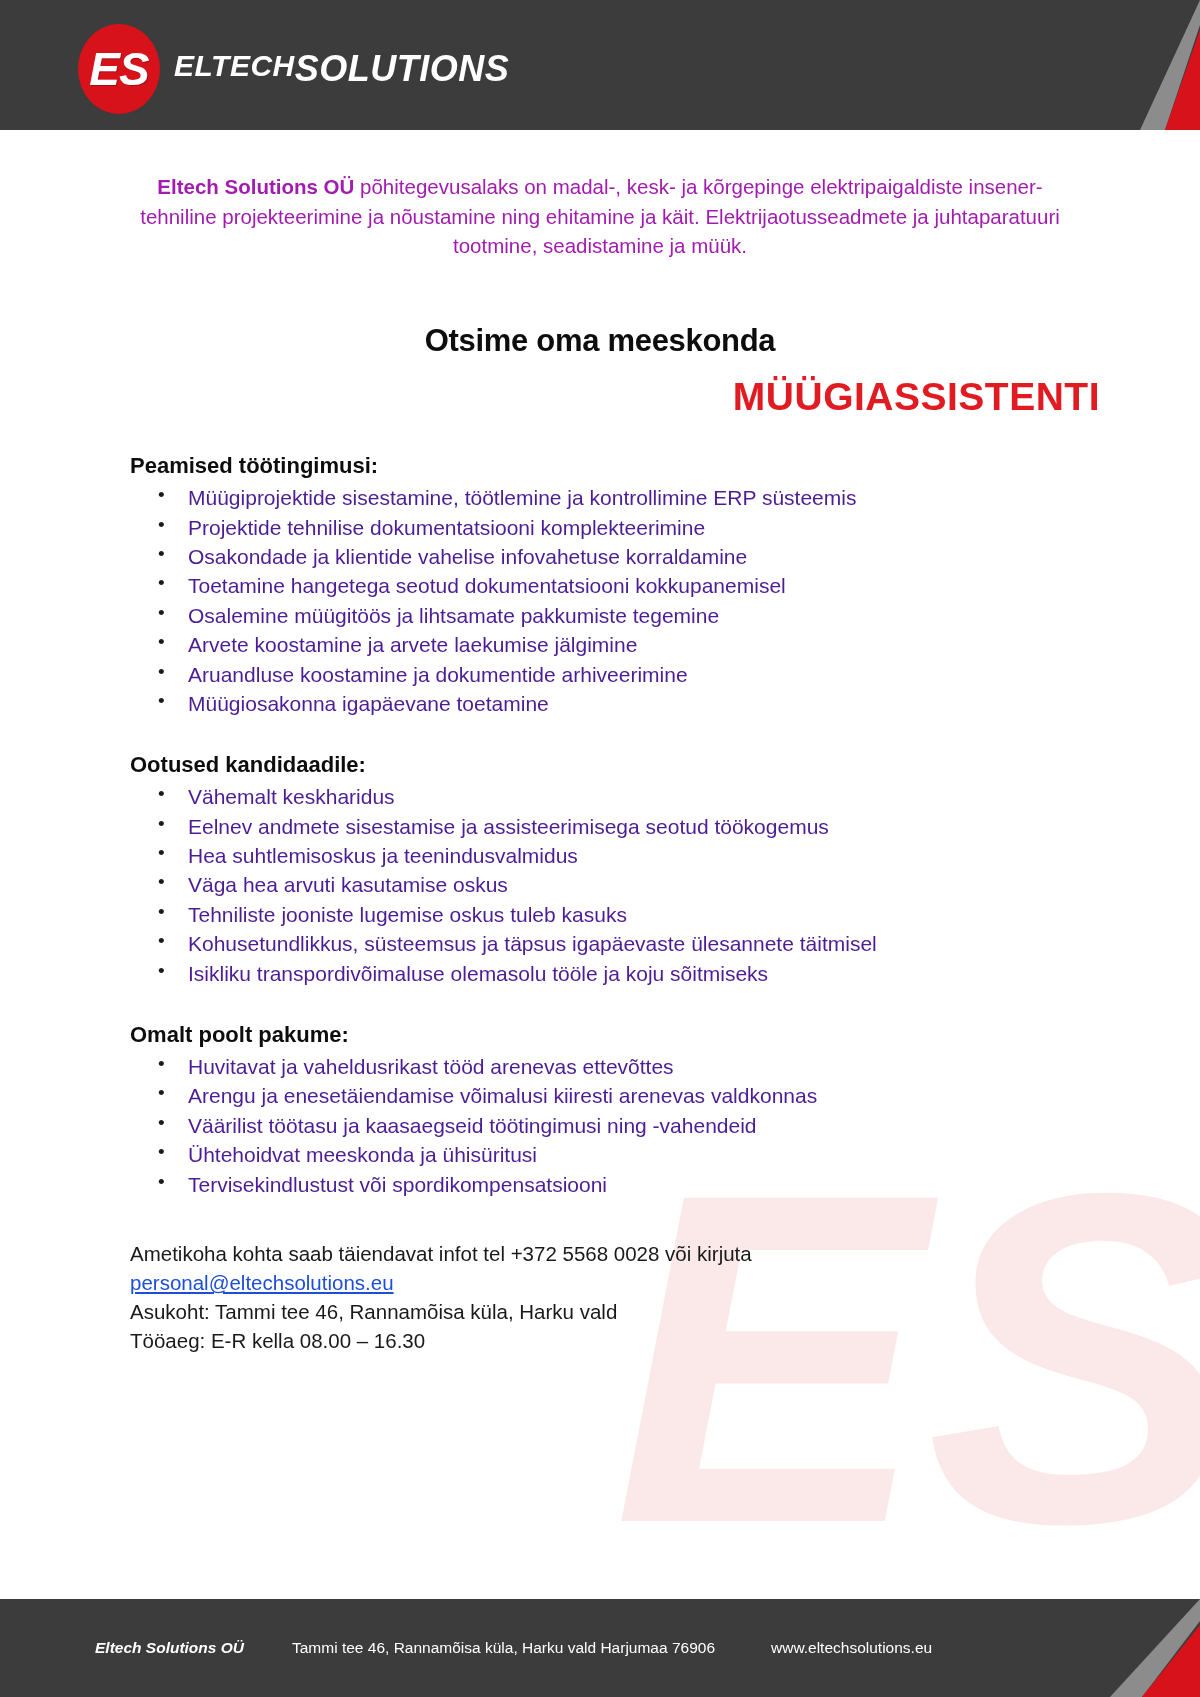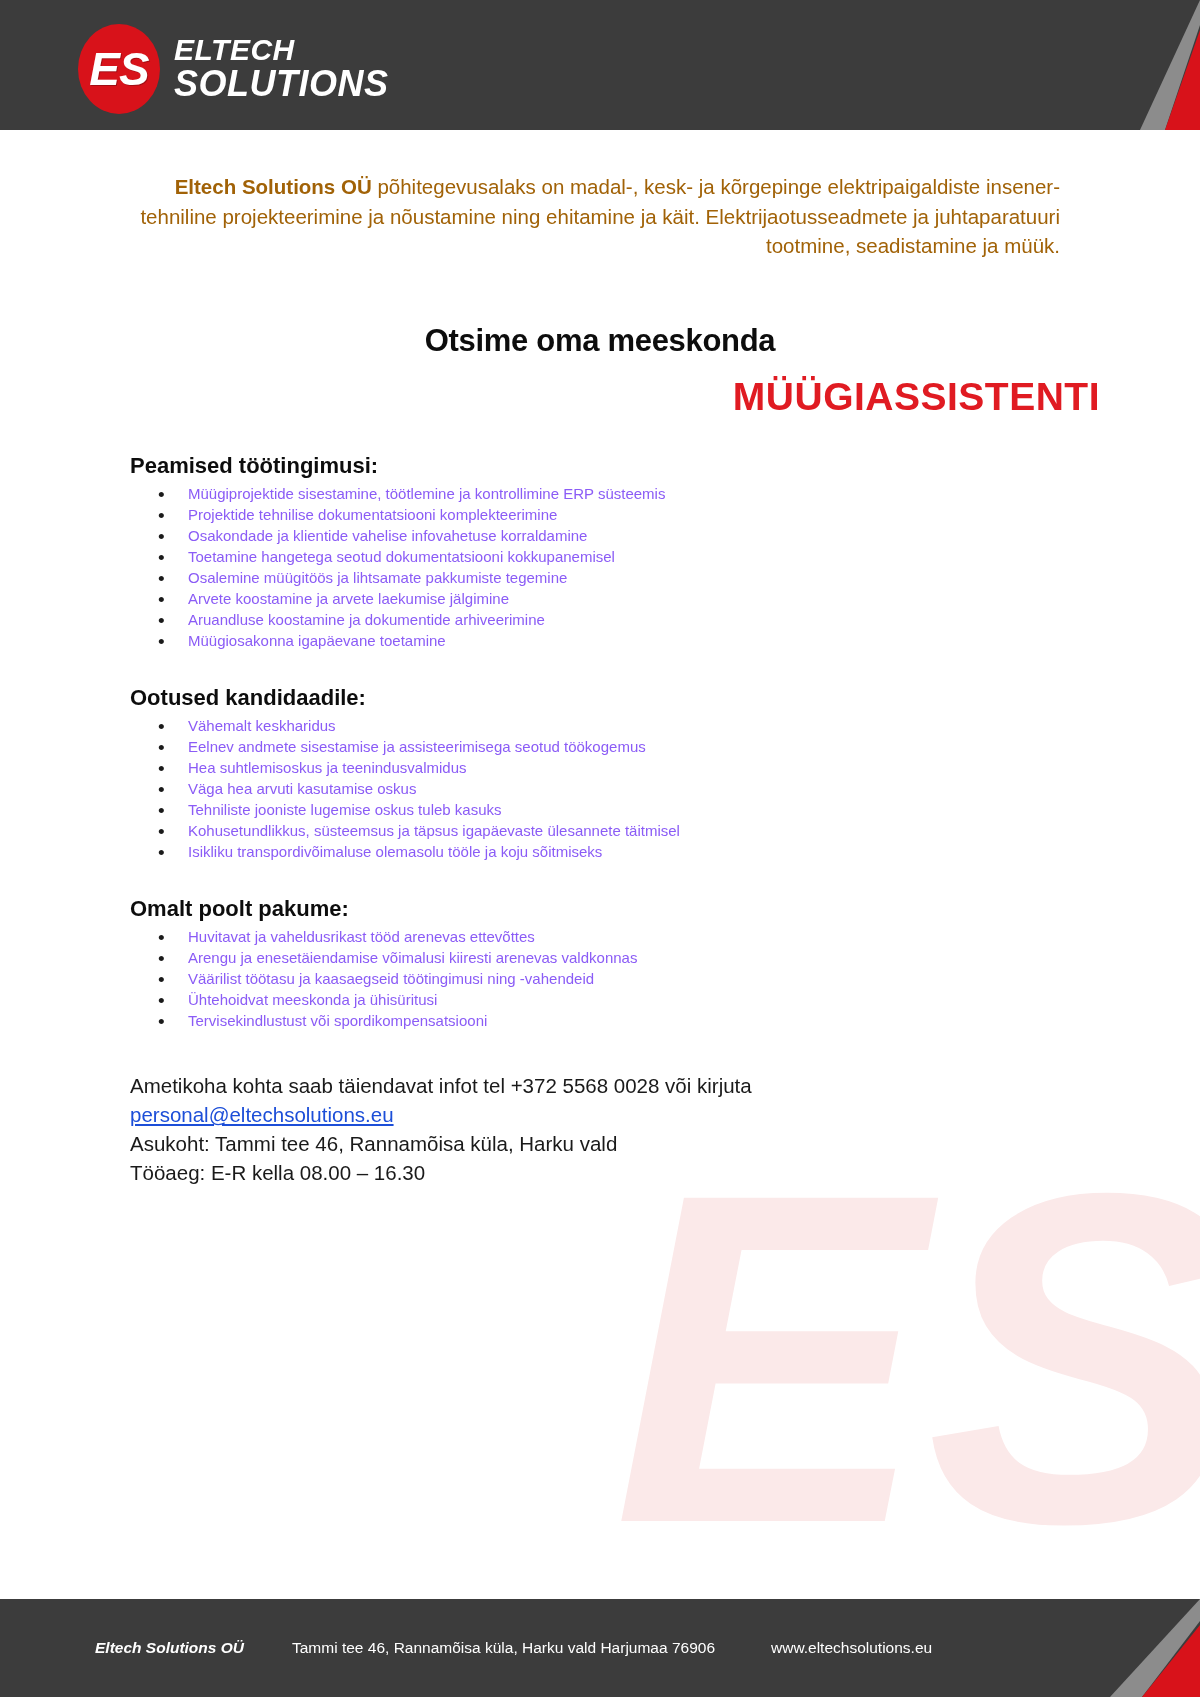--- a/index.html
+++ b/index.html
@@ -61,21 +61,20 @@
     font-weight: bold;
     font-style: italic;
     font-size: 46px;
     color: #ffffff;
     letter-spacing: -1px;
     line-height: 1;
     text-shadow: 1px 1px 0 rgba(0,0,0,0.25);
   }
   .logo-words {
     display: flex;
-    flex-direction: column;
     justify-content: center;
     line-height: 1.02;
   }
   .logo-line1 {
     font-weight: bold;
     font-style: italic;
     font-size: 30px;
     color: #ffffff;
     letter-spacing: 0.5px;
   }
@@ -104,24 +103,24 @@
   }
 
   
   .content {
     position: relative;
     z-index: 2;
     padding: 0 100px;
   }
 
   .intro {
-    text-align: right;
+    text-align: center;
     font-size: 20.5px;
     line-height: 1.45;
-    color: #a16207;
+    color: #a21caf;
     margin: 42px 40px 0 40px;
   }
   .intro b { font-weight: bold; }
 
   .headline {
     text-align: center;
     font-size: 31px;
     font-weight: bold;
     color: #0d0d0d;
     margin-top: 62px;
@@ -145,23 +144,23 @@
     color: #0d0d0d;
     margin: 0 0 4px 30px;
   }
   ul.bullets {
     list-style: none;
     margin: 0;
     padding: 0 0 0 50px;
   }
   ul.bullets li {
     position: relative;
-    font-size: 15px;
+    font-size: 21px;
     line-height: 1.40;
-    color: #8b5cf6;
+    color: #4c1d95;
     padding-left: 38px;
   }
   ul.bullets li::before {
     content: "\2022";
     position: absolute;
     left: 8px;
     top: -1px;
     font-size: 19px;
     color: #1a1a1a;
   }

